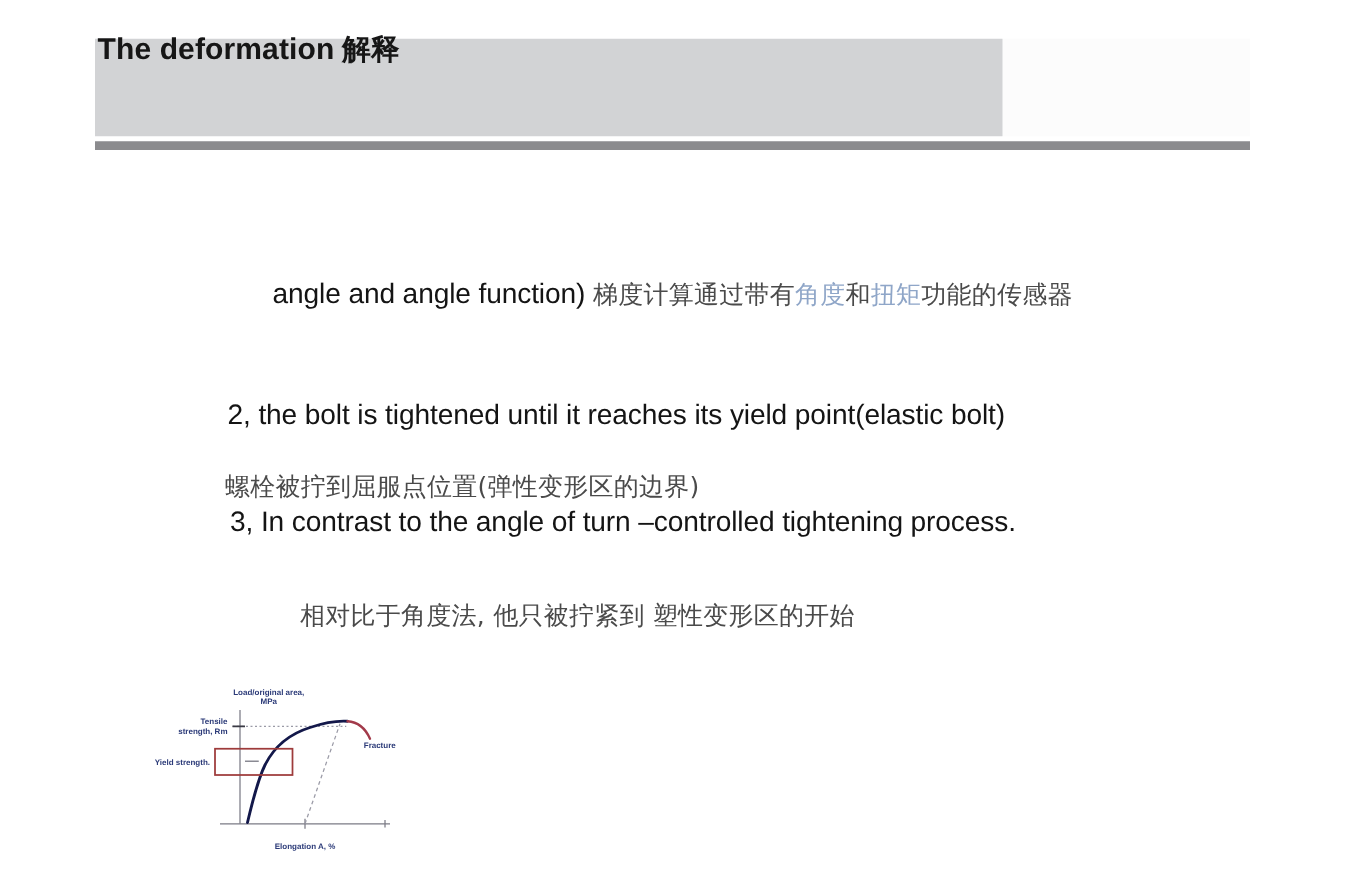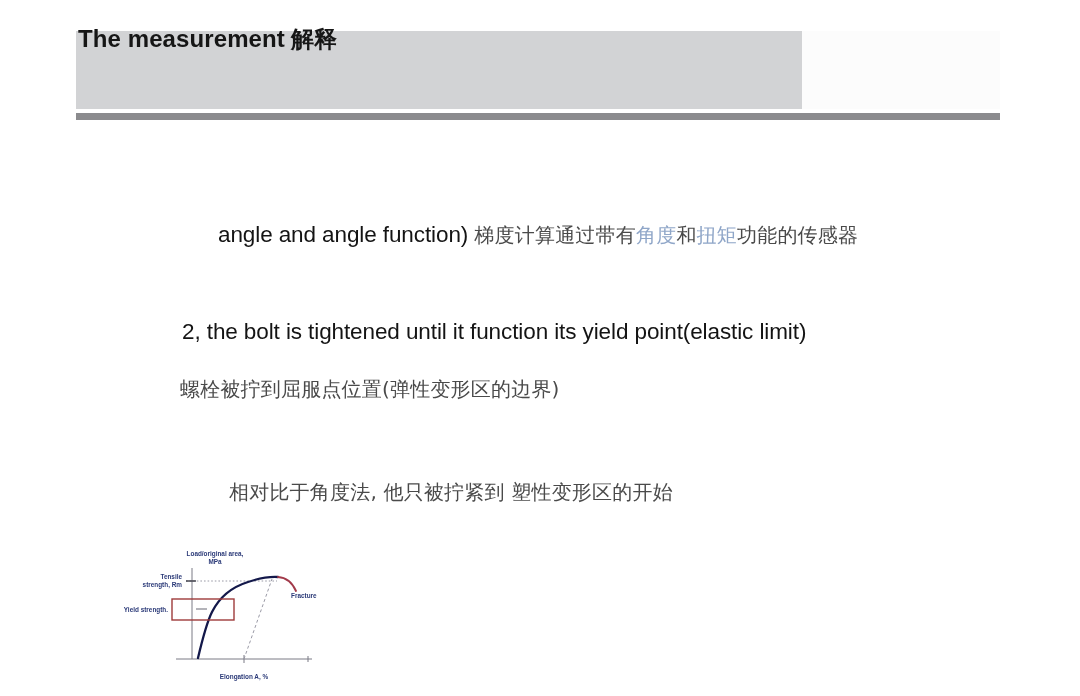--- a/index.html
+++ b/index.html
@@ -92,53 +92,54 @@
     position: absolute;
     left: 180px;
     top: 344px;
     margin-top: 32px;
   }
 
   #p3 { left: 184px; top: 402px; }
   #p3-l2 { padding-left: 36px; margin-top: 14px; }
   #p3-cn-row {
     position: absolute;
-    left: 229px;
+    left: 240px;
     top: 479px;
   }
 
   
   #chart-figure {
     position: absolute;
     left: 112px;
     top: 546px;
     width: 216px;
     height: 140px;
     background: #ffffff;
   }
   #chart-figure svg { display: block; }
 </style>
 </head>
 <body>
 
 <div id="header-ghost"></div>
 <div id="header-block"></div>
-<div id="header-title"><span>The measurement</span><span class="cjk">解释</span></div>
+<div id="header-title"><span>The deformation</span><span class="cjk">解释</span></div>
 <div id="header-rule"></div>
 
 <div class="para" id="p1">
   <div class="en" id="p1-l2"><span>angle and angle function)</span> <span class="cn" id="p1-cn"><span>梯度计算通过带有</span><span class="cn-blue">角度</span><span>和</span><span class="cn-blue">扭矩</span><span>功能的传感器</span></span></div>
 </div>
 
 <div class="para" id="p2">
-  <div class="en"><span class="en-idx">2,</span> <span>the bolt is tightened until it function its yield point(elastic limit)</span></div>
+  <div class="en"><span class="en-idx">2,</span> <span>the bolt is tightened until it reaches its yield point(elastic bolt)</span></div>
 </div>
 <div class="cn" id="p2-cn-row">螺栓被拧到屈服点位置(弹性变形区的边界)</div>
 
 <div class="para" id="p3">
+  <div class="en"><span class="en-idx">3,</span> <span>In contrast to the angle of turn –controlled tightening process.</span></div>
 </div>
 <div class="cn" id="p3-cn-row">相对比于角度法, 他只被拧紧到  塑性变形区的开始</div>
 
 <div id="chart-figure">
   <svg width="216" height="140" viewBox="0 0 216 140" xmlns="http://www.w3.org/2000/svg">
     <rect x="0" y="0" width="216" height="140" fill="#ffffff"></rect>
 
     <line x1="80" y1="22" x2="80" y2="113" stroke="#7b7b85" stroke-width="1"></line>
 
     <line x1="64" y1="113" x2="200" y2="113" stroke="#7b7b85" stroke-width="1"></line>

